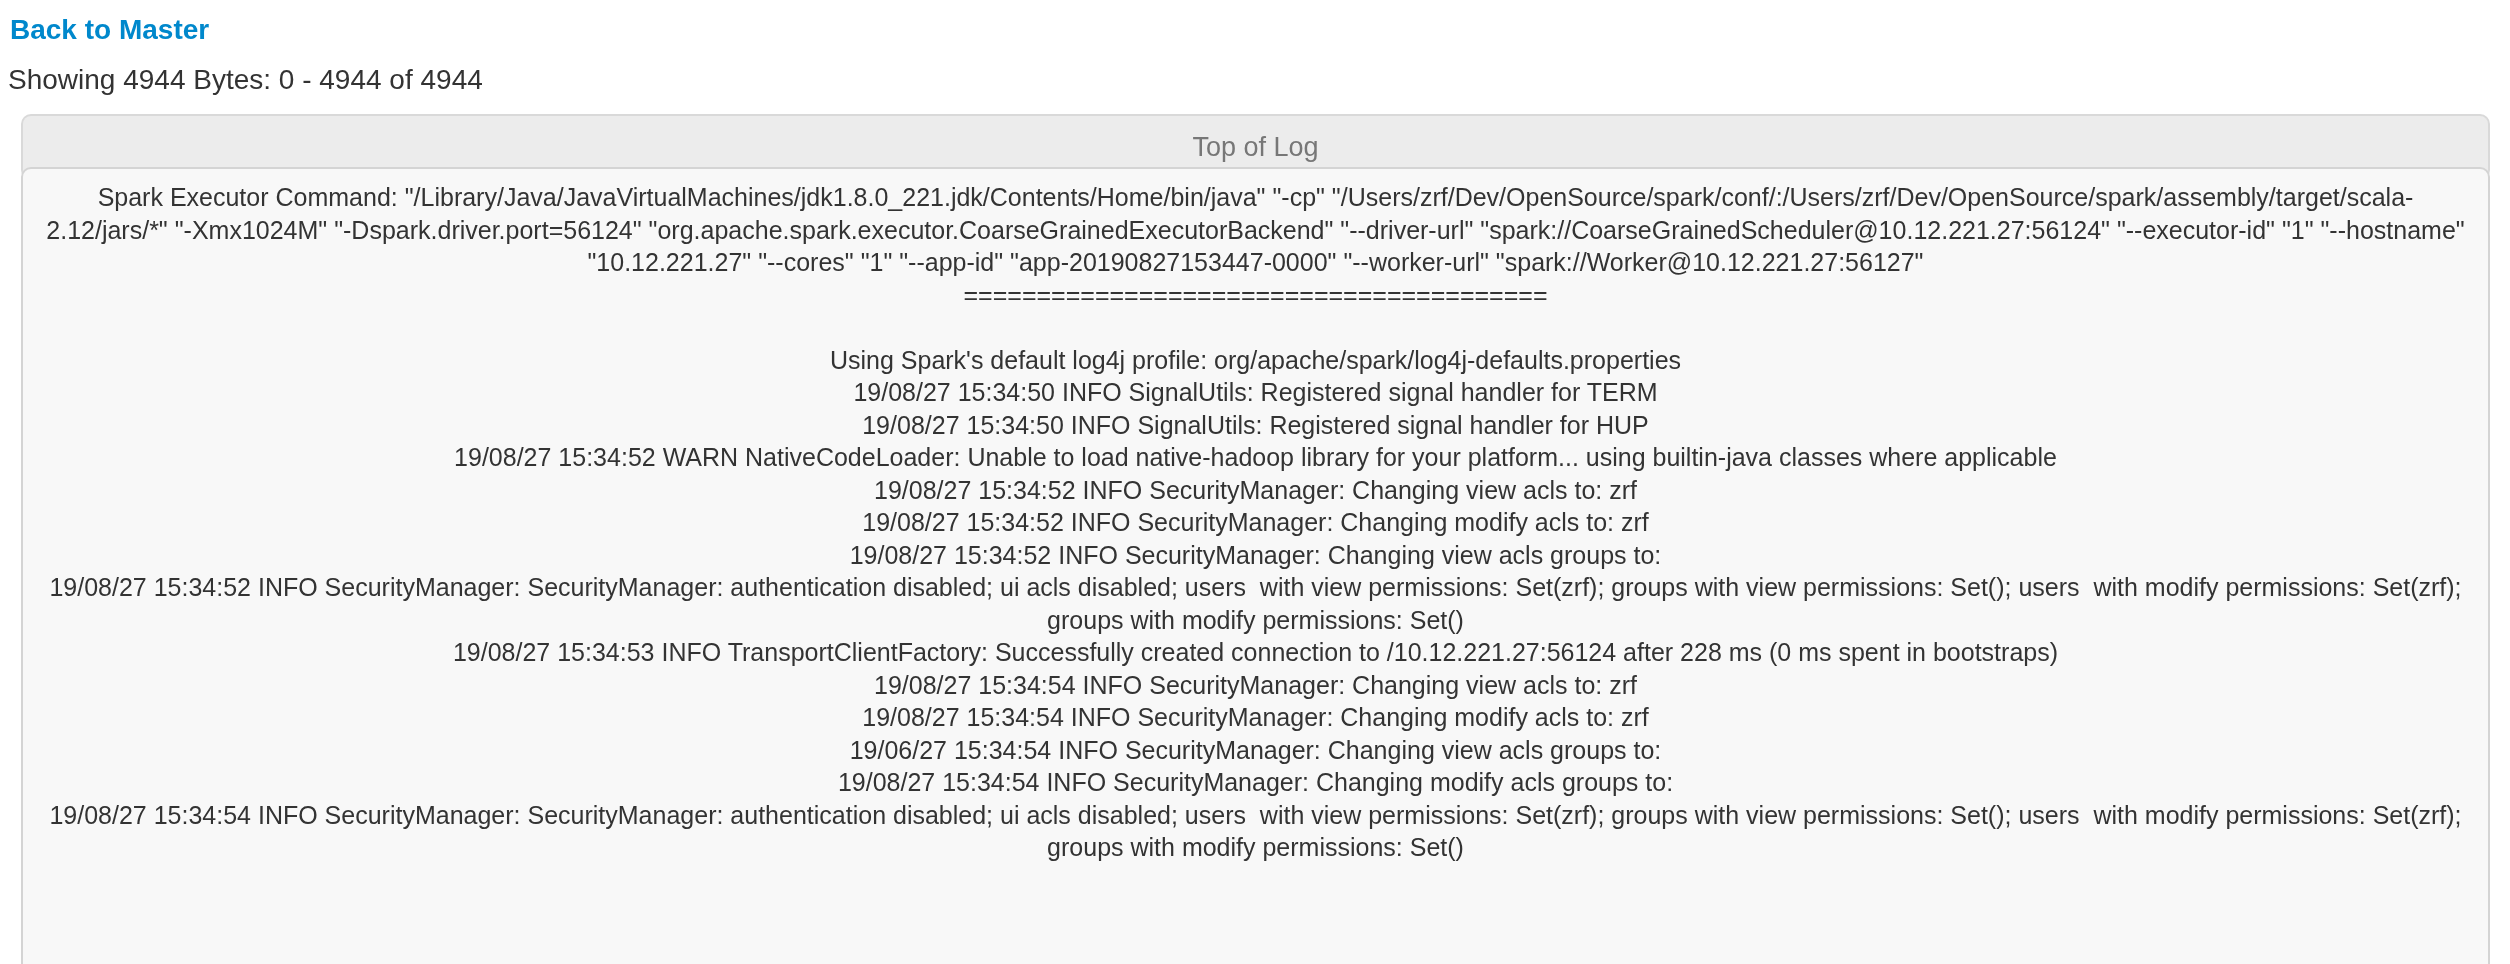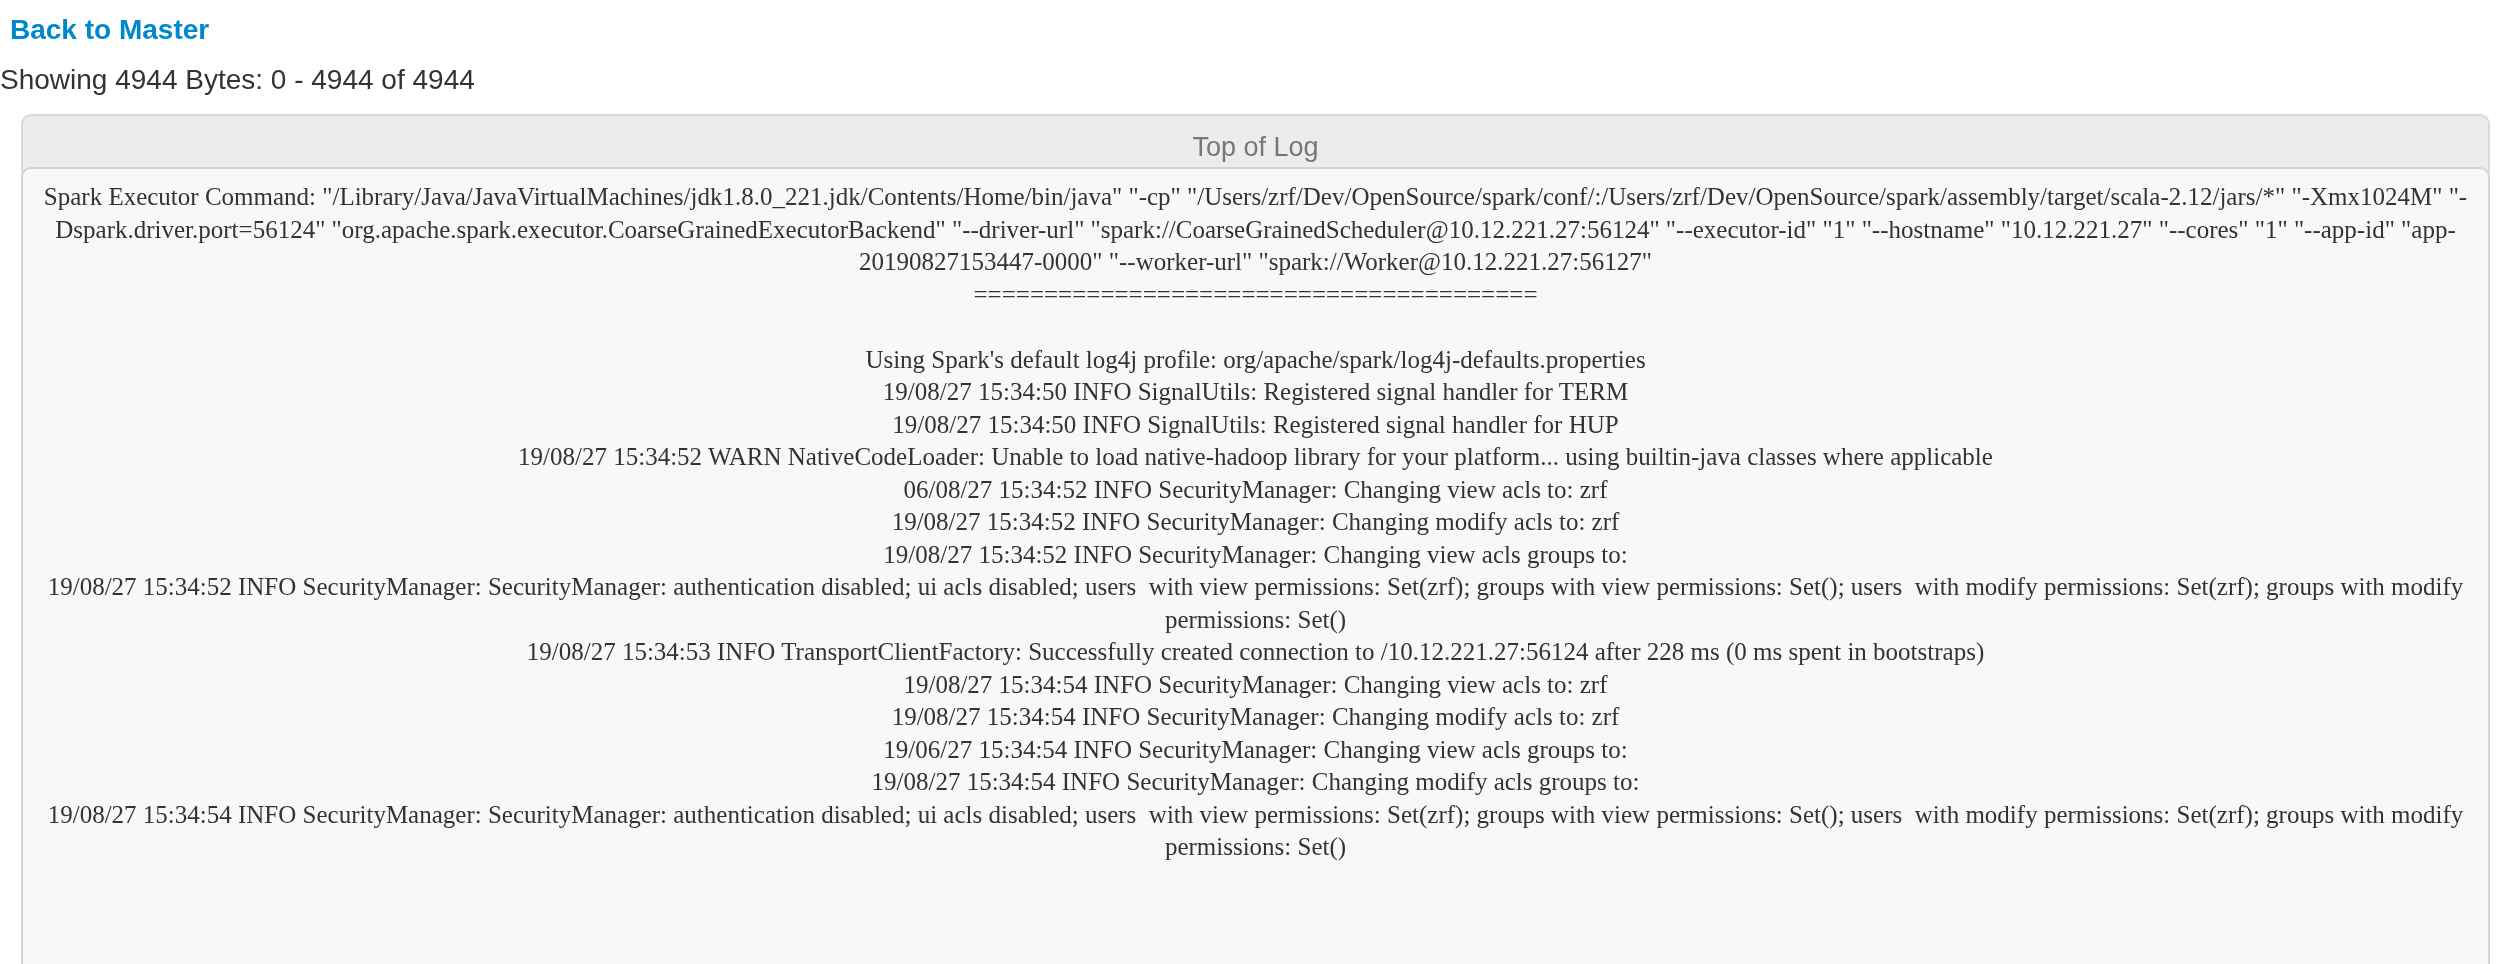--- a/index.html
+++ b/index.html
@@ -19,21 +19,21 @@
     top: 14px;
     font-size: 28px;
     font-weight: 600;
     color: var(--link-blue, #0088cc);
     text-decoration: none;
     cursor: pointer;
   }
 
   .byte-info {
     position: absolute;
-    left: 0;
+    left: 8px;
     top: 64px;
     font-size: 28px;
     color: var(--body-text, #333333);
   }
 
   .top-bar {
     position: absolute;
     left: 21px;
     top: 114px;
     width: 2469px;
@@ -66,21 +66,20 @@
     color: var(--body-text, #333333);
     font-size: 25px;
     overflow: hidden;
   }
 
   .log-line {
     line-height: 32.5px;
     min-height: 32.5px;
     white-space: pre-wrap;
     overflow-wrap: break-word;
-    font-family: Liberation Serif, serif;
   }
 </style>
 </head>
 <body>
 
 <div class="page">
 
   <a class="back-link" href="#">Back to Master</a>
 
   <div class="byte-info">Showing 4944 Bytes: 0 - 4944 of 4944</div>
@@ -90,21 +89,21 @@
   </div>
 
   <div class="log-box">
       <div class="log-line">Spark Executor Command: "/Library/Java/JavaVirtualMachines/jdk1.8.0_221.jdk/Contents/Home/bin/java" "-cp" "/Users/zrf/Dev/OpenSource/spark/conf/:/Users/zrf/Dev/OpenSource/spark/assembly/target/scala-2.12/jars/*" "-Xmx1024M" "-Dspark.driver.port=56124" "org.apache.spark.executor.CoarseGrainedExecutorBackend" "--driver-url" "spark://CoarseGrainedScheduler@10.12.221.27:56124" "--executor-id" "1" "--hostname" "10.12.221.27" "--cores" "1" "--app-id" "app-20190827153447-0000" "--worker-url" "spark://Worker@10.12.221.27:56127"</div>
       <div class="log-line">========================================</div>
       <div class="log-line"></div>
       <div class="log-line">Using Spark's default log4j profile: org/apache/spark/log4j-defaults.properties</div>
       <div class="log-line">19/08/27 15:34:50 INFO SignalUtils: Registered signal handler for TERM</div>
       <div class="log-line">19/08/27 15:34:50 INFO SignalUtils: Registered signal handler for HUP</div>
       <div class="log-line">19/08/27 15:34:52 WARN NativeCodeLoader: Unable to load native-hadoop library for your platform... using builtin-java classes where applicable</div>
-      <div class="log-line">06/08/27 15:34:52 INFO SecurityManager: Changing view acls to: zrf</div>
+      <div class="log-line">19/08/27 15:34:52 INFO SecurityManager: Changing view acls to: zrf</div>
       <div class="log-line">19/08/27 15:34:52 INFO SecurityManager: Changing modify acls to: zrf</div>
       <div class="log-line">19/08/27 15:34:52 INFO SecurityManager: Changing view acls groups to:</div>
       <div class="log-line">19/08/27 15:34:52 INFO SecurityManager: SecurityManager: authentication disabled; ui acls disabled; users  with view permissions: Set(zrf); groups with view permissions: Set(); users  with modify permissions: Set(zrf); groups with modify permissions: Set()</div>
       <div class="log-line">19/08/27 15:34:53 INFO TransportClientFactory: Successfully created connection to /10.12.221.27:56124 after 228 ms (0 ms spent in bootstraps)</div>
       <div class="log-line">19/08/27 15:34:54 INFO SecurityManager: Changing view acls to: zrf</div>
       <div class="log-line">19/08/27 15:34:54 INFO SecurityManager: Changing modify acls to: zrf</div>
       <div class="log-line">19/06/27 15:34:54 INFO SecurityManager: Changing view acls groups to:</div>
       <div class="log-line">19/08/27 15:34:54 INFO SecurityManager: Changing modify acls groups to:</div>
       <div class="log-line">19/08/27 15:34:54 INFO SecurityManager: SecurityManager: authentication disabled; ui acls disabled; users  with view permissions: Set(zrf); groups with view permissions: Set(); users  with modify permissions: Set(zrf); groups with modify permissions: Set()</div>
     </div>

